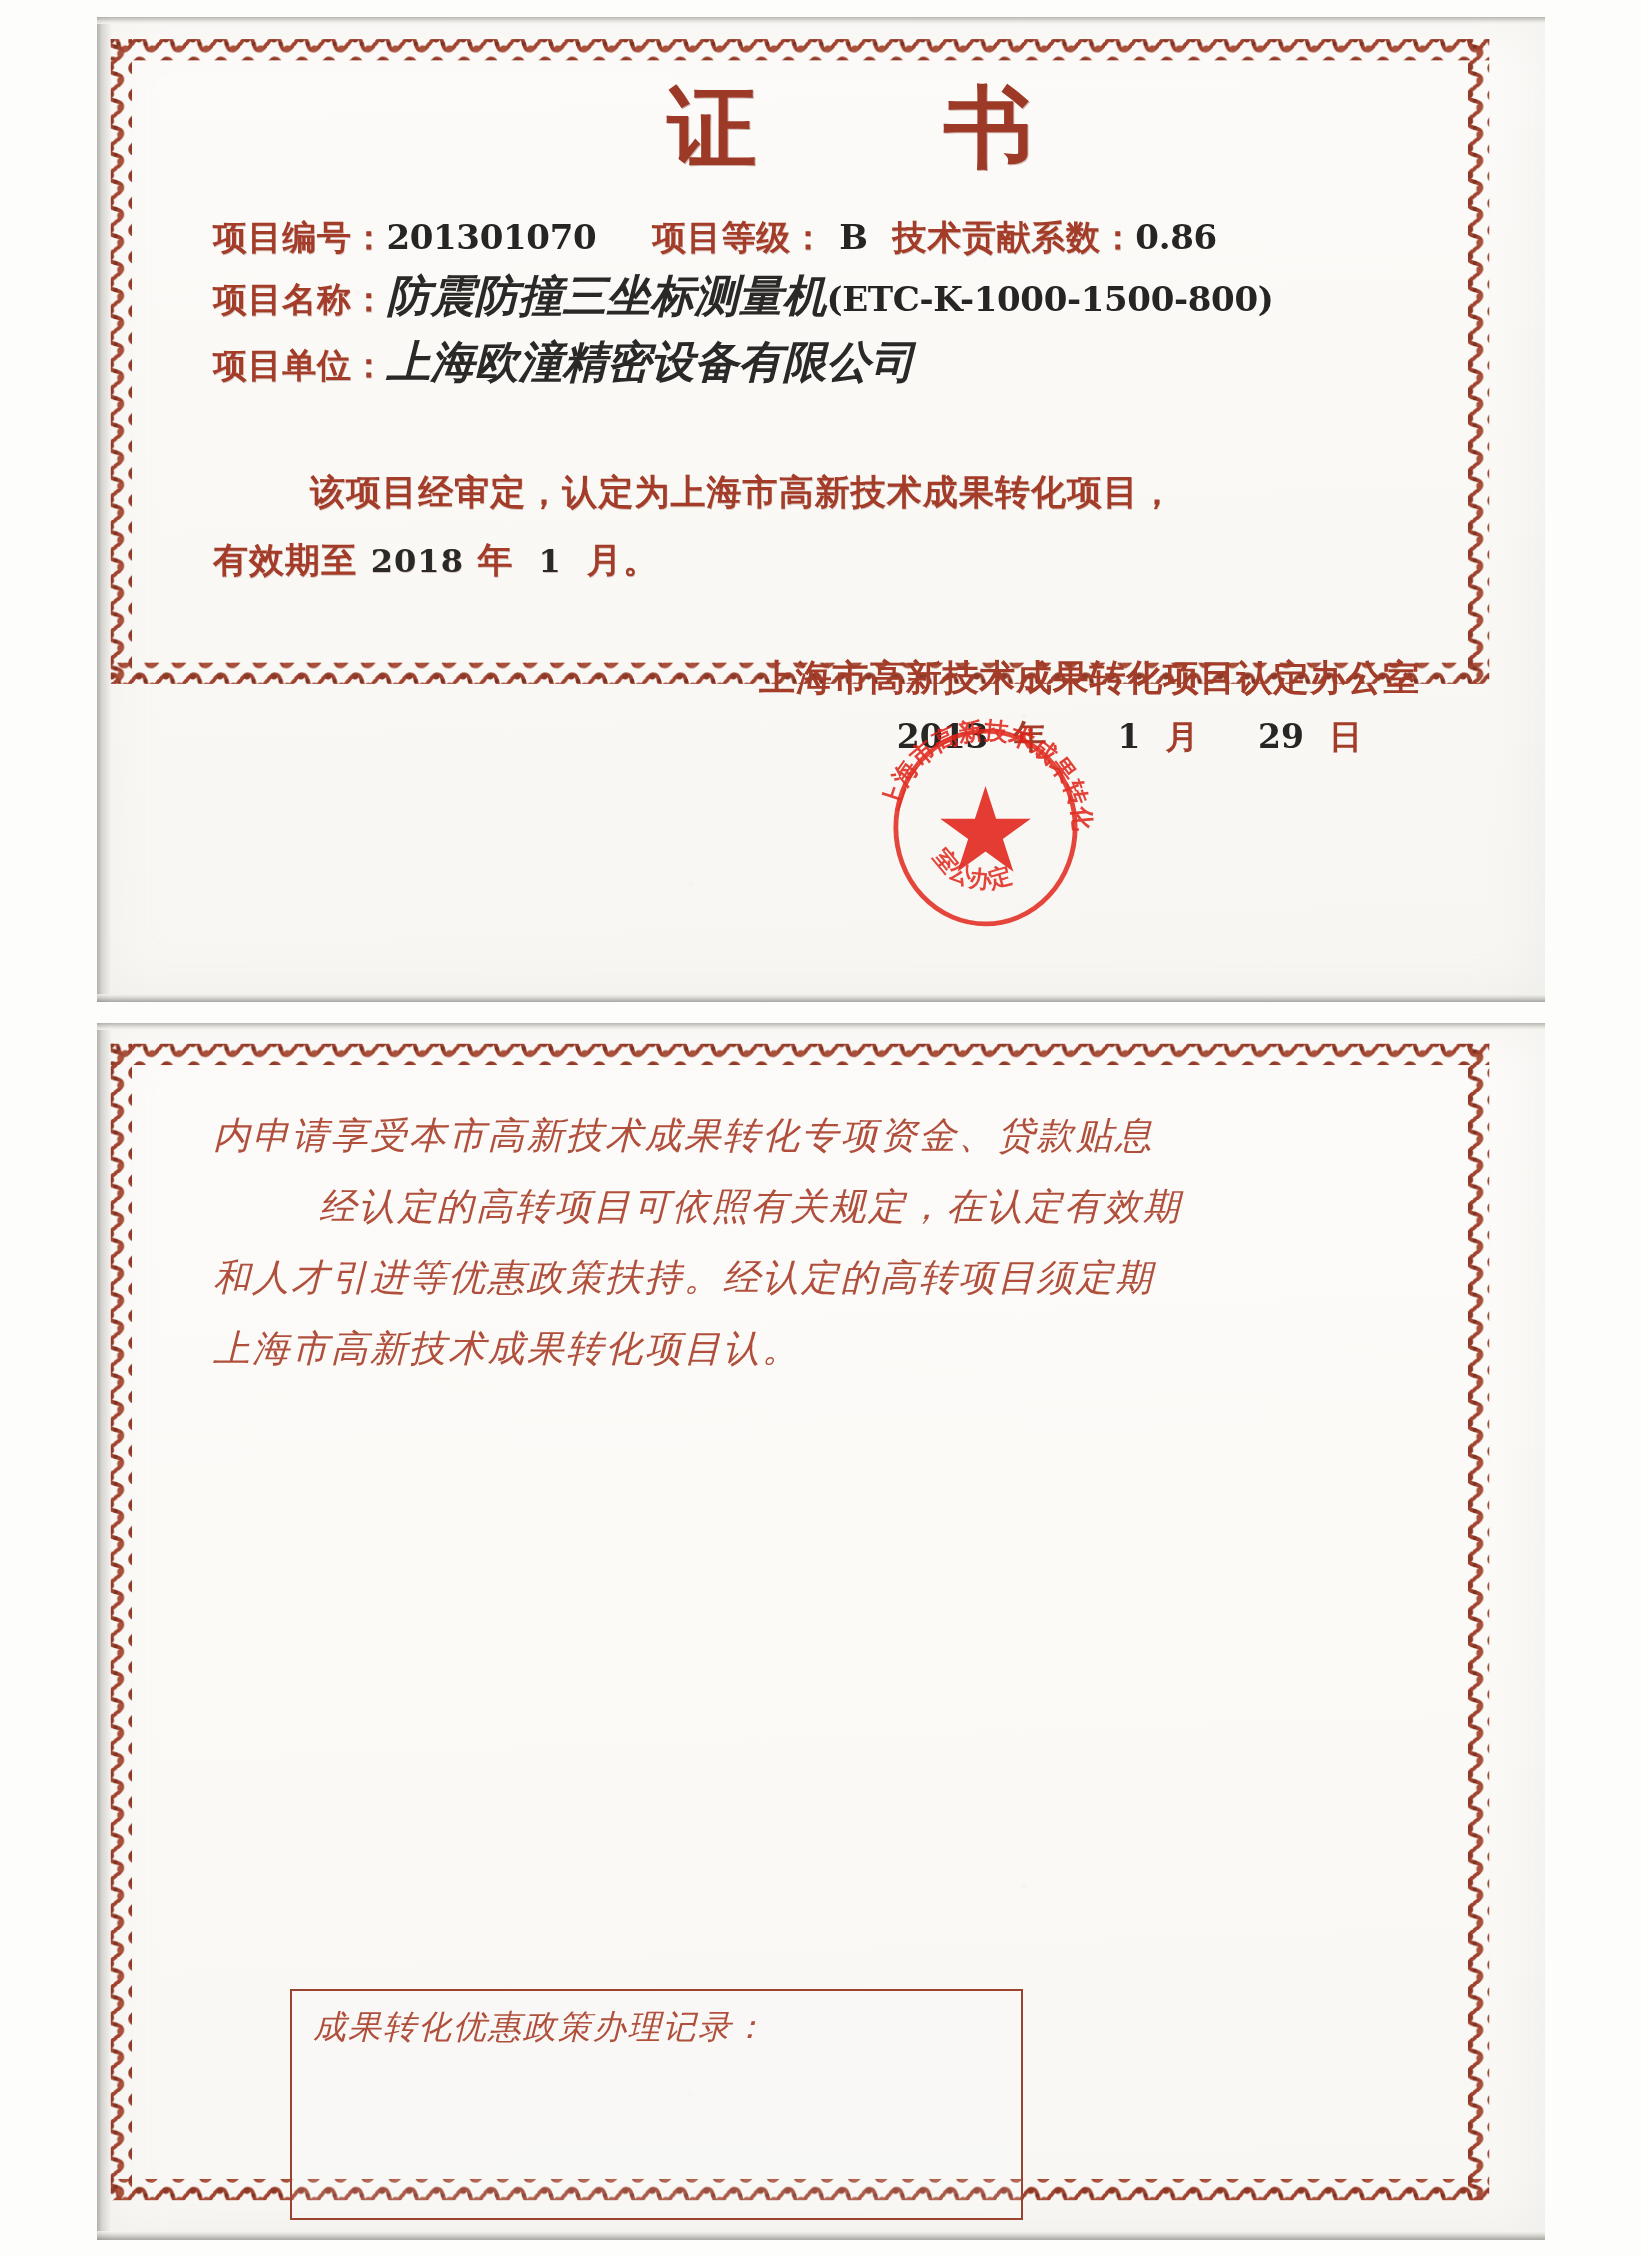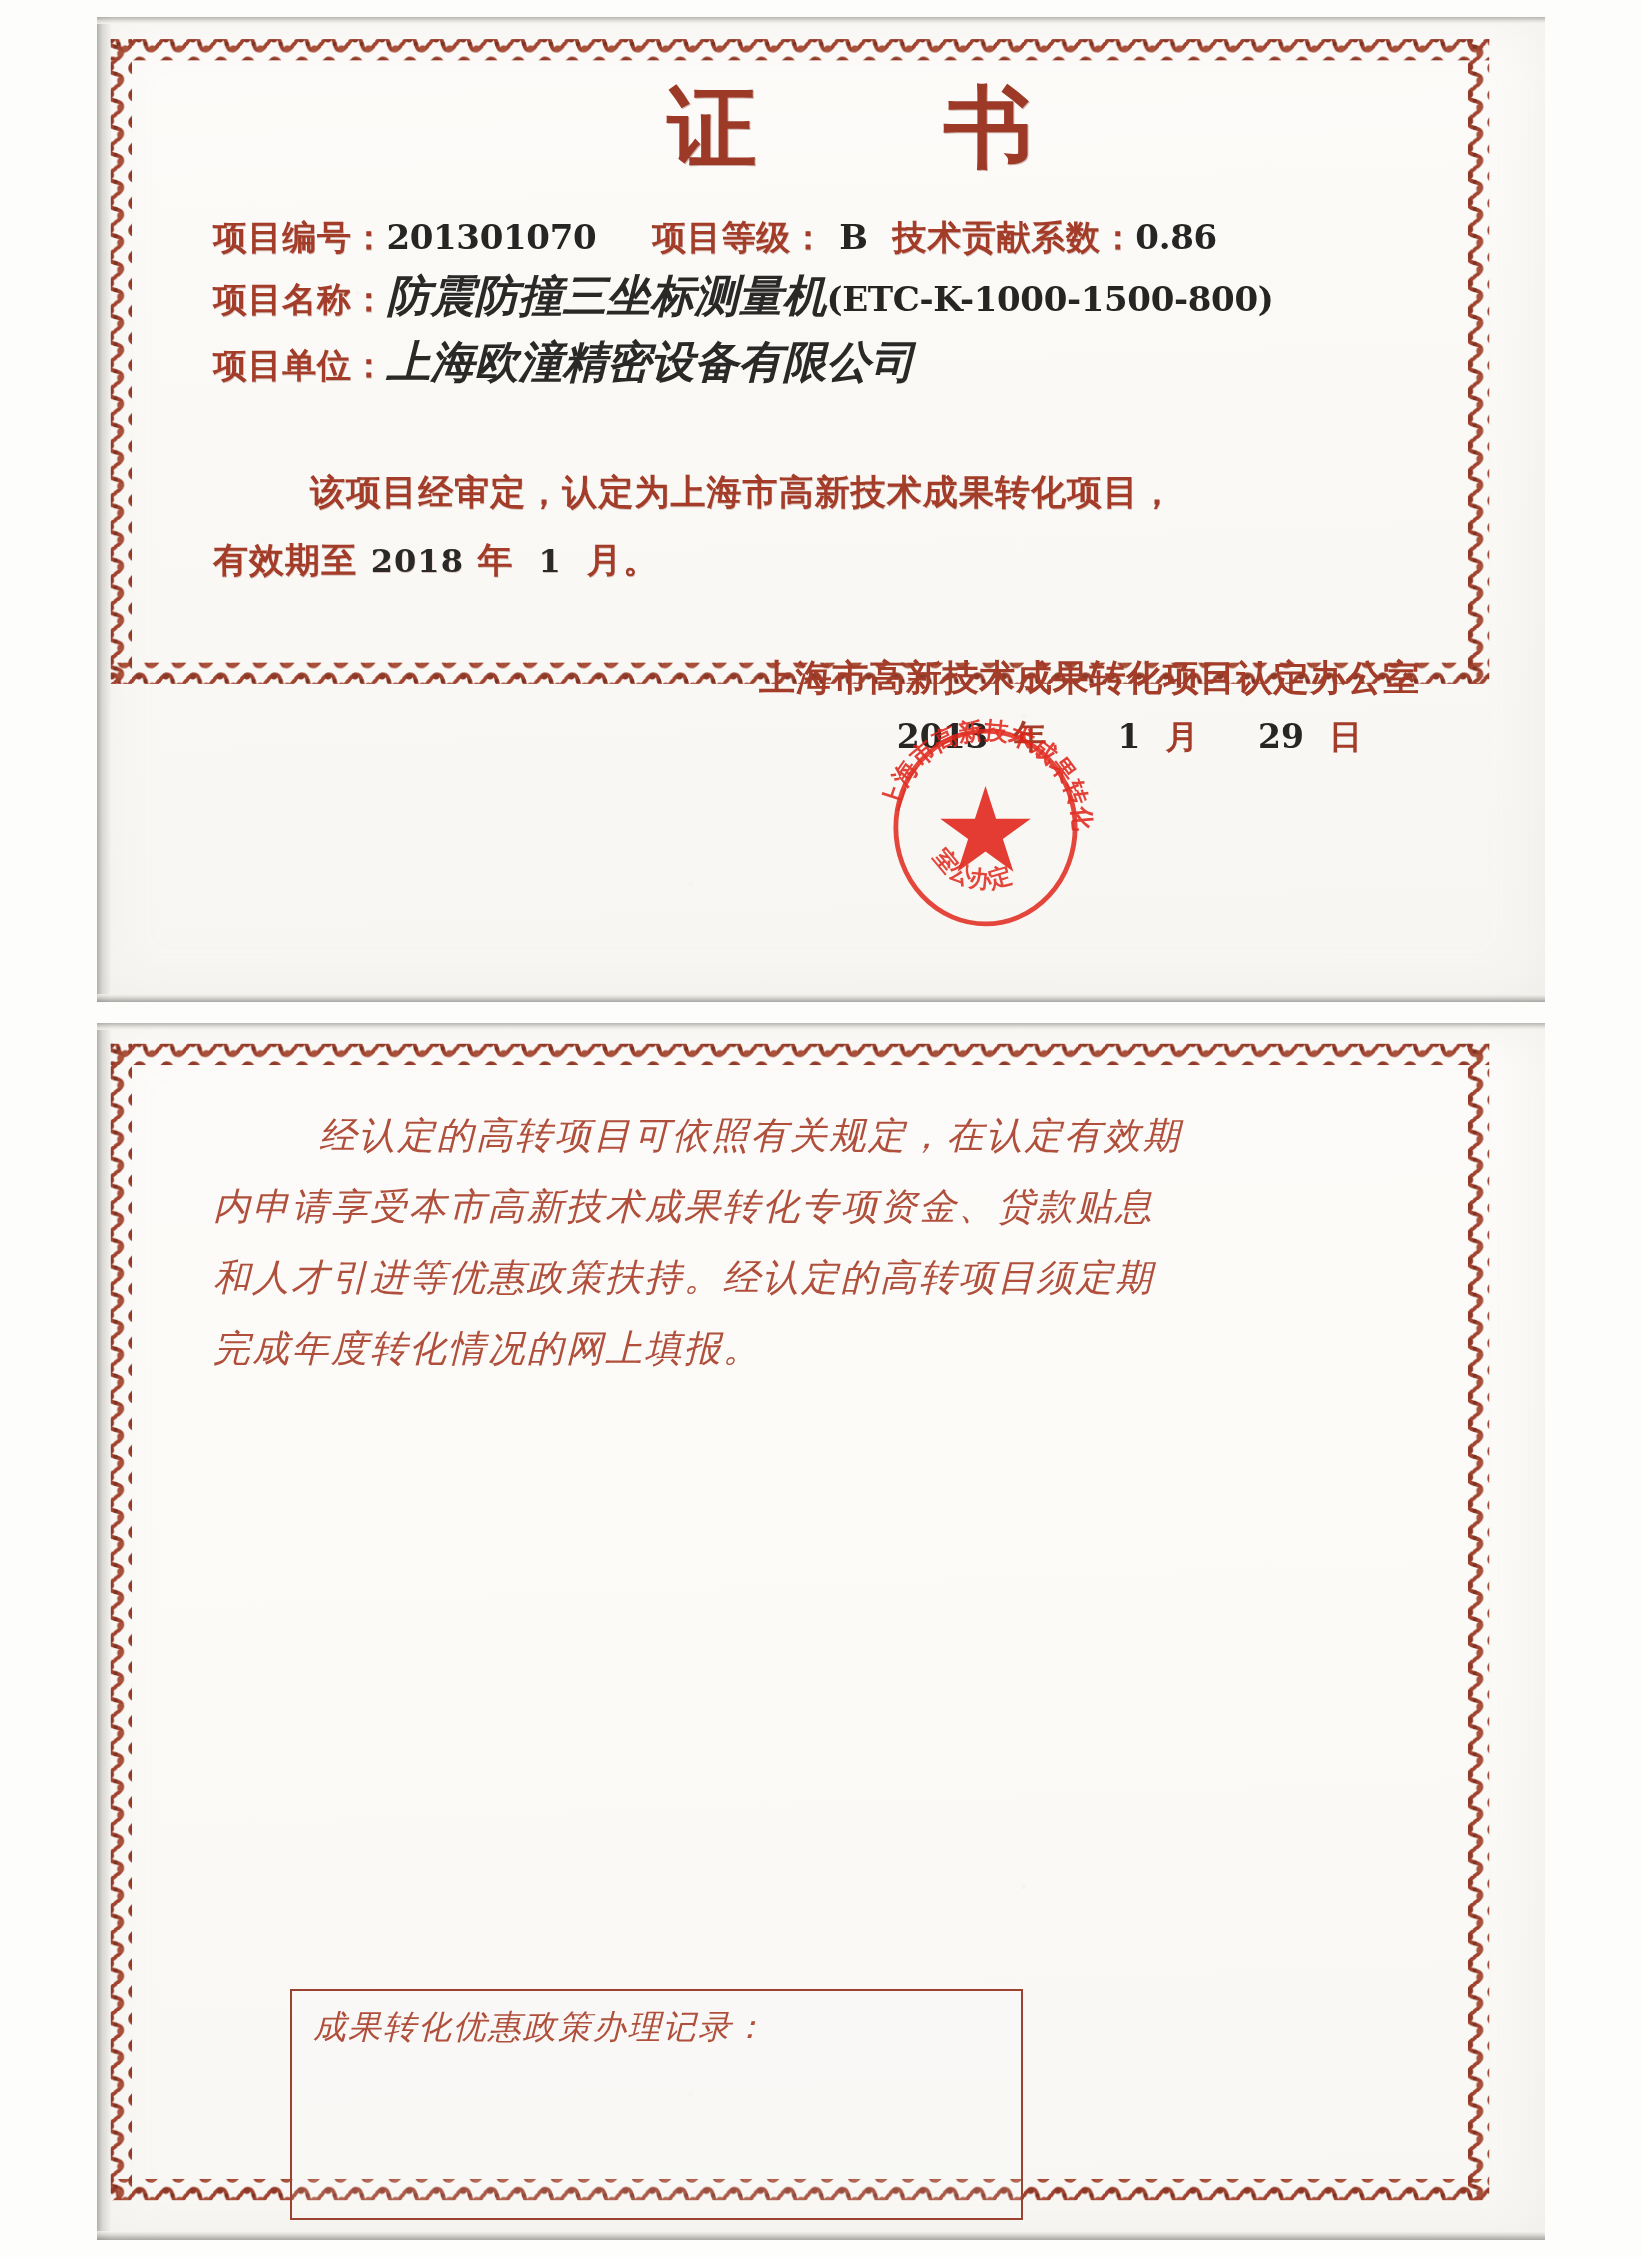--- a/index.html
+++ b/index.html
@@ -320,24 +320,24 @@
         </pattern>
       </defs>
       <rect x="6" y="6" width="1428" height="22" fill="url(#vineH2)"></rect>
       <rect x="6" y="1182" width="1428" height="22" fill="url(#vineH2)"></rect>
       <rect x="6" y="6" width="22" height="1198" fill="url(#vineV2)"></rect>
       <rect x="1412" y="6" width="22" height="1198" fill="url(#vineV2)"></rect>
     </svg>
   </div>
 
   <div id="page2-content">
+    <div class="p2-line">内申请享受本市高新技术成果转化专项资金、贷款贴息</div>
     <div class="p2-line" style="padding-left:106px;">经认定的高转项目可依照有关规定，在认定有效期</div>
-    <div class="p2-line">内申请享受本市高新技术成果转化专项资金、贷款贴息</div>
     <div class="p2-line">和人才引进等优惠政策扶持。经认定的高转项目须定期</div>
-    <div class="p2-line">完成年度转化情况的网上填报。</div>
+    <div class="p2-line">上海市高新技术成果转化项目认。</div>
   </div>
 
   <div id="record-box">
     <div id="record-box-label">成果转化优惠政策办理记录：</div>
   </div>
 
 </div>
 
 
 </body></html>

